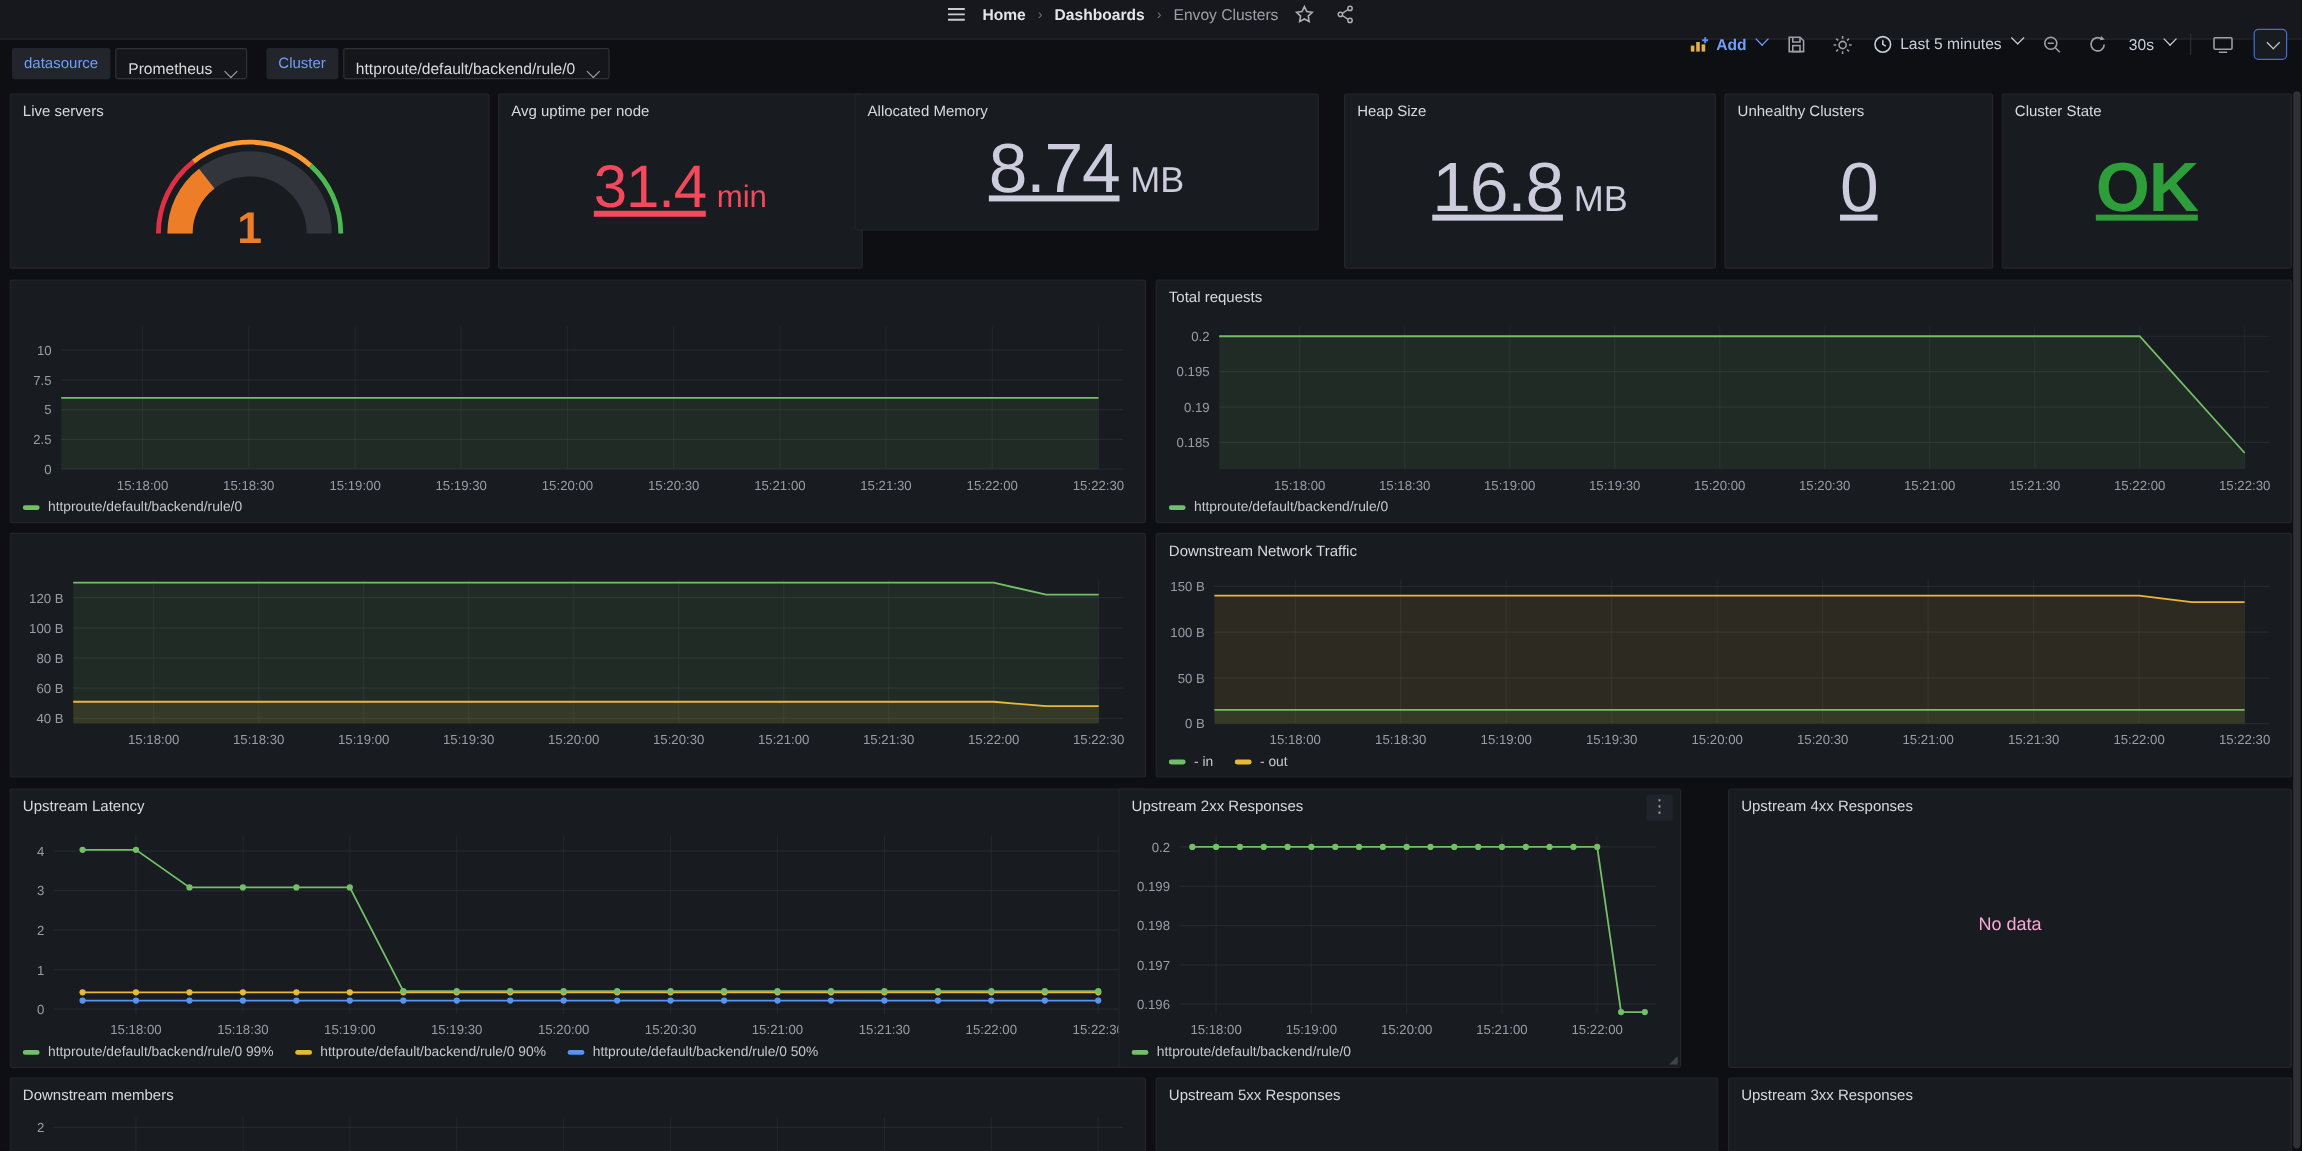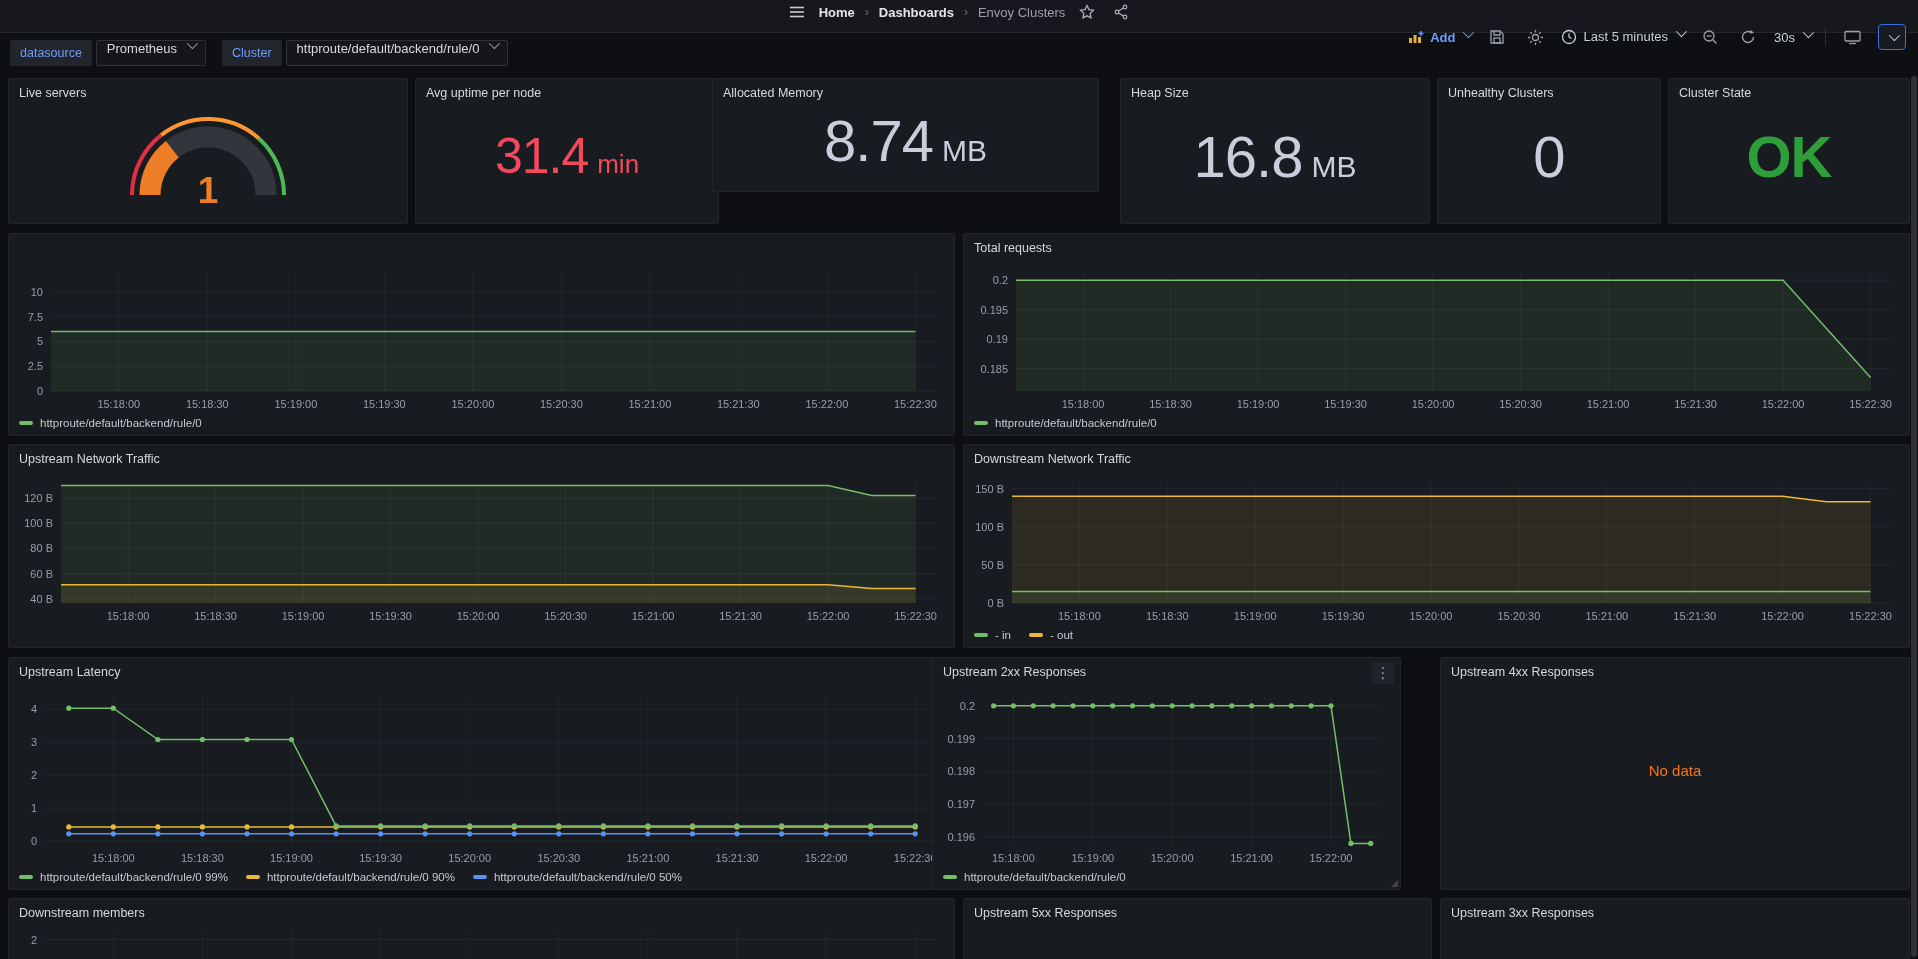--- a/index.html
+++ b/index.html
@@ -22,47 +22,47 @@
            border-bottom:1.5px solid currentColor; transform:rotate(45deg) translateY(-2px); margin-left:2px; }
   .vdiv { width:1px; height:18px; background:#2d2e33; }
   .kiosk-chevron-btn { width:28px; height:26px; border:1px solid #3d71d9; border-radius:4px;
            display:flex; align-items:center; justify-content:center; color:#c7d0d9; cursor:pointer; background:#181b1f; }
 
   
   .vars { position:absolute; left:10px; top:40px; display:flex; gap:16px; }
   .var-group { display:flex; gap:4px; }
   .var-label { height:26px; display:flex; align-items:center; padding:0 10px; background:#22252c;
                color:#6e9fff; font-size:12.5px; font-weight:500; border-radius:2px; }
-  .var-value { height:26px; display:flex; align-items:flex-start; gap:8px; padding:0 10px;
+  .var-value { height:26px; display:flex; align-items:flex-end; gap:8px; padding:0 10px;
                border:1px solid #2e3138; background:#14161a; color:#d8d9da; font-size:13px;
                border-radius:2px; cursor:pointer; }
   .var-value .caret { color:#9d9fa8; }
 
   
   .panel { position:absolute; background:#181b1f; border:1px solid #23252b; border-radius:2px; }
   .ptitle { padding:7px 10px 0 10px; font-size:12.5px; font-weight:500; color:#d8d9da;
             white-space:nowrap; overflow:hidden; cursor:pointer; }
   .kebab { position:absolute; top:4px; right:6px; width:22px; height:22px; color:#9d9fa8;
            font-size:15px; text-align:center; line-height:22px; cursor:pointer; background:#202329; border-radius:2px;}
   .chart { position:absolute; left:6px; right:6px; top:28px; bottom:22px; overflow:hidden; }
   .chart-noleg { bottom:0; }
   svg .tick { fill:#9a9da6; font-size:11px; font-family:"Liberation Sans","DejaVu Sans",sans-serif; }
   .legend { position:absolute; left:10px; right:6px; bottom:3px; height:18px; display:flex;
             gap:18px; align-items:center; overflow:hidden; }
   .li { display:flex; align-items:center; cursor:pointer; }
   .sw { width:14px; height:4px; border-radius:2px; margin-right:7px; }
   .ll { font-size:11.5px; color:#c7c8cf; white-space:nowrap; }
-  .nodata { position:absolute; left:0; right:0; top:45%; text-align:center; color:#f97316; font-size:15px; }
+  .nodata { position:absolute; left:0; right:0; top:45%; text-align:center; color:#f9a8d4; font-size:15px; }
   .resize-handle { position:absolute; right:2px; bottom:2px; width:0; height:0;
             border-left:7px solid transparent; border-bottom:7px solid #55565c; opacity:.7; }
 
   
   .statvalue { position:absolute; left:0; right:0; top:50%; transform:translateY(-42%);
                text-align:center; font-weight:500; white-space:nowrap; }
-  .statvalue .num { font-size:58px; letter-spacing:-1px; }
+  .statvalue .num { font-size:58px; letter-spacing:-1px;text-decoration:underline; }
   .statvalue .unit { font-size:30px; margin-left:9px; }
   .small-num .num { font-size:50px; }
   .small-num .unit { font-size:26px; }
   .stat-red { color:#f2495c; }
   .stat-light { color:#ccccdc; }
   .stat-green { color:#2e9e3a; }
   .gauge-wrap { position:absolute; left:50%; top:54%; transform:translate(-50%,-50%); }
   .gauge-value { fill:#ed7e27; font-size:37px; font-weight:700;
                  font-family:"Liberation Sans","DejaVu Sans",sans-serif; }
 
@@ -322,21 +322,20 @@
       </svg></div>
   <div class="legend">
       <span class="li">
         <span class="sw" style="background: rgb(115, 191, 105);"></span>
         <span class="ll">httproute/default/backend/rule/0</span>
       </span>
     </div>
 </div>
 
 <div class="panel" style="left:8px;top:444px;width:947px;height:204px">
-  <div class="ptitle">Upstream Network Traffic</div>
   <div class="chart"><svg width="100%" height="100%" viewBox="0 0 933 152" preserveAspectRatio="none">
         <line x1="113.1" x2="113.1" y1="10" y2="130" stroke="rgba(204,204,220,0.06)"></line>
         <text x="113.1" y="147" text-anchor="middle" class="tick">15:18:00</text>
         <line x1="200.6" x2="200.6" y1="10" y2="130" stroke="rgba(204,204,220,0.06)"></line>
         <text x="200.6" y="147" text-anchor="middle" class="tick">15:18:30</text>
         <line x1="288.1" x2="288.1" y1="10" y2="130" stroke="rgba(204,204,220,0.06)"></line>
         <text x="288.1" y="147" text-anchor="middle" class="tick">15:19:00</text>
         <line x1="375.6" x2="375.6" y1="10" y2="130" stroke="rgba(204,204,220,0.06)"></line>
         <text x="375.6" y="147" text-anchor="middle" class="tick">15:19:30</text>
         <line x1="463.1" x2="463.1" y1="10" y2="130" stroke="rgba(204,204,220,0.06)"></line>

